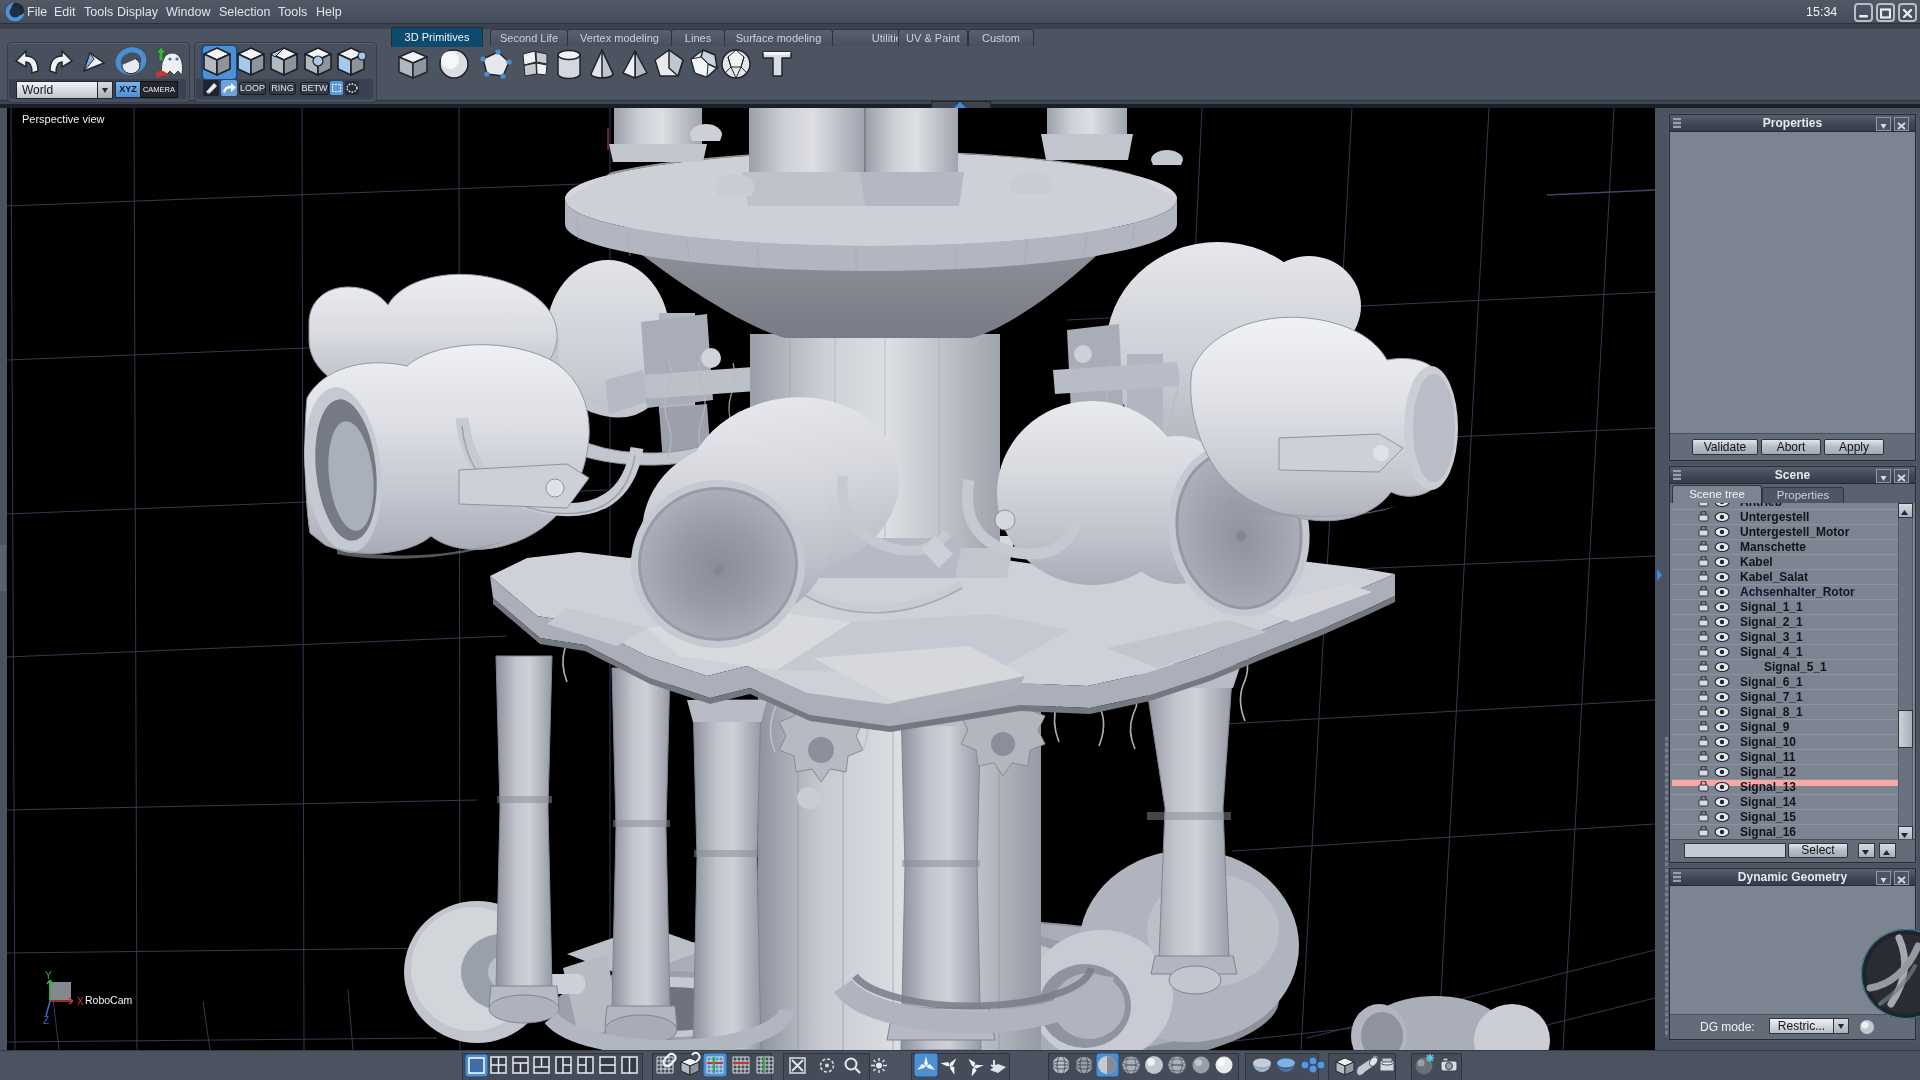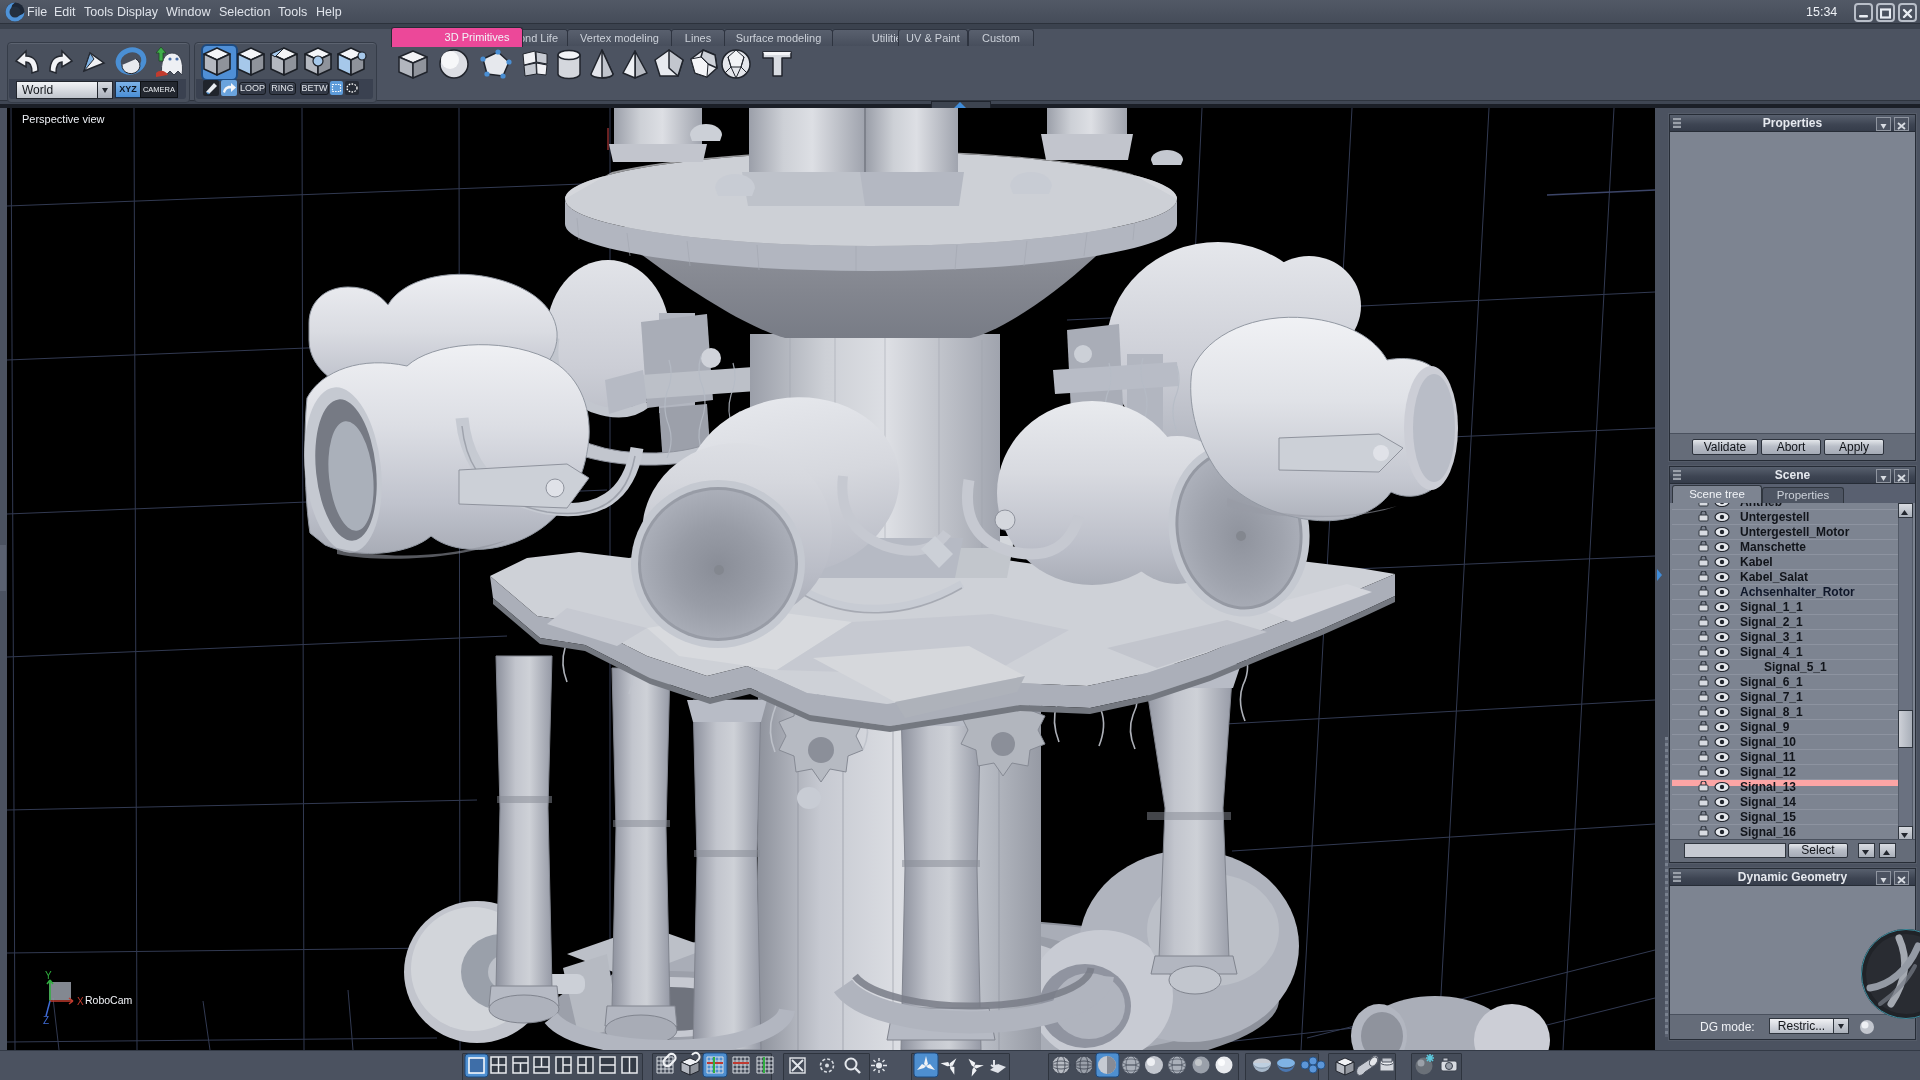--- a/index.html
+++ b/index.html
@@ -127,21 +127,21 @@
   <ellipse cx="22" cy="7" rx="5" ry="4" fill="none" stroke="#fff" stroke-width="1.3" stroke-dasharray="1.6 1.3"></ellipse>
 </svg>
 
 <div class="tab" style="left:490px;width:76px;">Second Life</div>
 <div class="tab" style="left:567px;width:103px;">Vertex modeling</div>
 <div class="tab" style="left:671px;width:52px;">Lines</div>
 <div class="tab" style="left:724px;width:107px;">Surface modeling</div>
 <div class="tab" style="left:832px;width:65px;padding-left:24px;">Utilities</div>
 <div class="tab" style="left:898px;width:68px;">UV &amp; Paint</div>
 <div class="tab" style="left:968px;width:64px;">Custom</div>
-<div class="tab" style="left:391px;width:90px;top:27px;height:19px;background:#ec4899;color:#f2f4f8;line-height:18px;border-color:#262c36;padding-left:40px;">3D Primitives</div>
+<div class="tab" style="left:391px;width:90px;top:27px;height:19px;background:#0c4a6e;color:#f2f4f8;line-height:18px;border-color:#262c36;">3D Primitives</div>
 
 <svg class="abs" style="left:395px;top:46px" width="540" height="36" viewBox="0 0 540 36">
   <g stroke="#20242c" stroke-width="1.5" stroke-linejoin="round">
 
     <path d="M4 11 L18 5 L32 11 L18 17 Z" fill="#f2f3f6"></path>
       <path d="M4 11 L18 17 L18 32 L4 26 Z" fill="#b2b6be"></path>
       <path d="M18 17 L32 11 L32 26 L18 32 Z" fill="#90949c"></path>
 
     <circle cx="59" cy="18" r="14" fill="#dcdee4"></circle>
       <circle cx="55" cy="14" r="9" fill="#f6f7f9" stroke="none"></circle>

